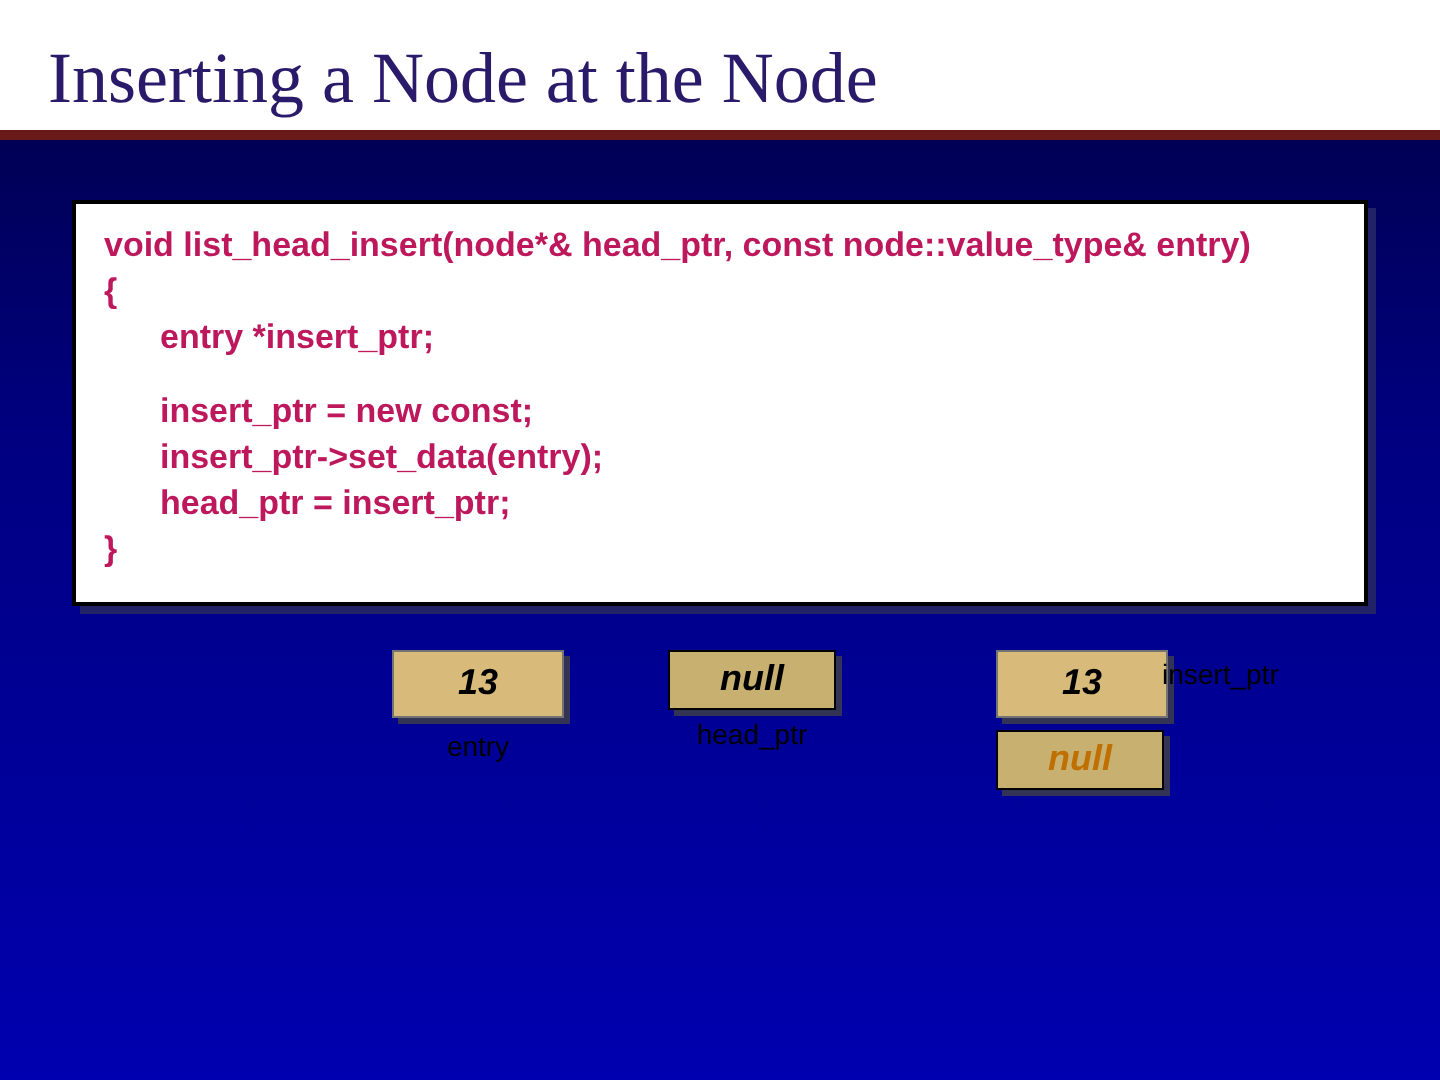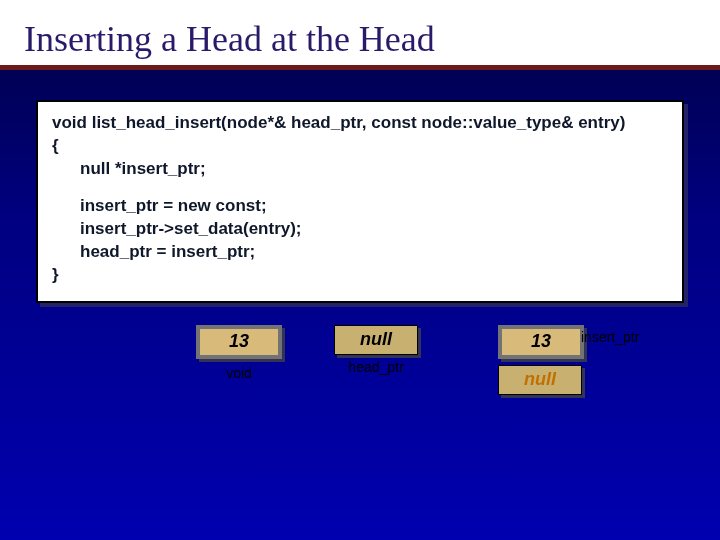--- a/index.html
+++ b/index.html
@@ -31,37 +31,37 @@
   }
   .code-box {
     margin: 30px 36px 0 36px;
     background: #ffffff;
     border: 2px solid #000000;
     box-shadow: 4px 4px 0 #222266;
     padding: 10px 14px 14px 14px;
     font-family: Arial, Helvetica, sans-serif;
     font-size: 17px;
     line-height: 1.35;
-    color: #0f172a;
+    color: #be185d;
     font-weight: bold;
   }
   .code-indent { padding-left: 28px; }
   .diagram-row {
     position: relative;
     margin-top: 22px;
     height: 120px;
   }
   .entry-group { position: absolute; left: 196px; top: 0; text-align: center; }
   .head-group  { position: absolute; left: 334px; top: 0; text-align: center; }
   .node-group  { position: absolute; left: 498px; top: 0; text-align: left; }
   .valbox {
     width: 86px;
     height: 34px;
     background: #d8ba7a;
-    border: 4px solid #737373;
+    border: 1px solid #737373;
     box-shadow: 3px 3px 0 #333355;
     font-family: Arial, sans-serif;
     font-weight: bold;
     font-style: italic;
     font-size: 18px;
     color: #000;
     display: flex;
     align-items: center;
     justify-content: center;
     margin: 0 auto 6px auto;
@@ -95,40 +95,40 @@
     top: 4px;
     font-family: Arial, sans-serif;
     font-size: 14px;
     color: #000;
   }
 </style>
 </head>
 <body>
 
 <div class="title-area">
-  <div class="title-text">Inserting a Head at the Head</div>
+  <div class="title-text">Inserting a Node at the Node</div>
   <div class="title-underline"></div>
 </div>
 
 <div class="code-box">
   <div>void list_head_insert(node*&amp; head_ptr, const node::value_type&amp; entry)</div>
   <div>{</div>
-  <div class="code-indent">null *insert_ptr;</div>
+  <div class="code-indent">entry *insert_ptr;</div>
   <div style="height:14px"></div>
   <div class="code-indent">insert_ptr = new const;</div>
   <div class="code-indent">insert_ptr-&gt;set_data(entry);</div>
   <div class="code-indent">head_ptr = insert_ptr;</div>
   <div>}</div>
 </div>
 
 <div class="diagram-row">
 
   <div class="entry-group">
     <div class="valbox">13</div>
-    <div class="caption">void</div>
+    <div class="caption">entry</div>
   </div>
 
   <div class="head-group">
     <div class="ptrbox">null</div>
     <div class="caption">head_ptr</div>
   </div>
 
   <div class="node-group">
     <div class="node-stack">
       <div class="valbox node-cell">13</div>

